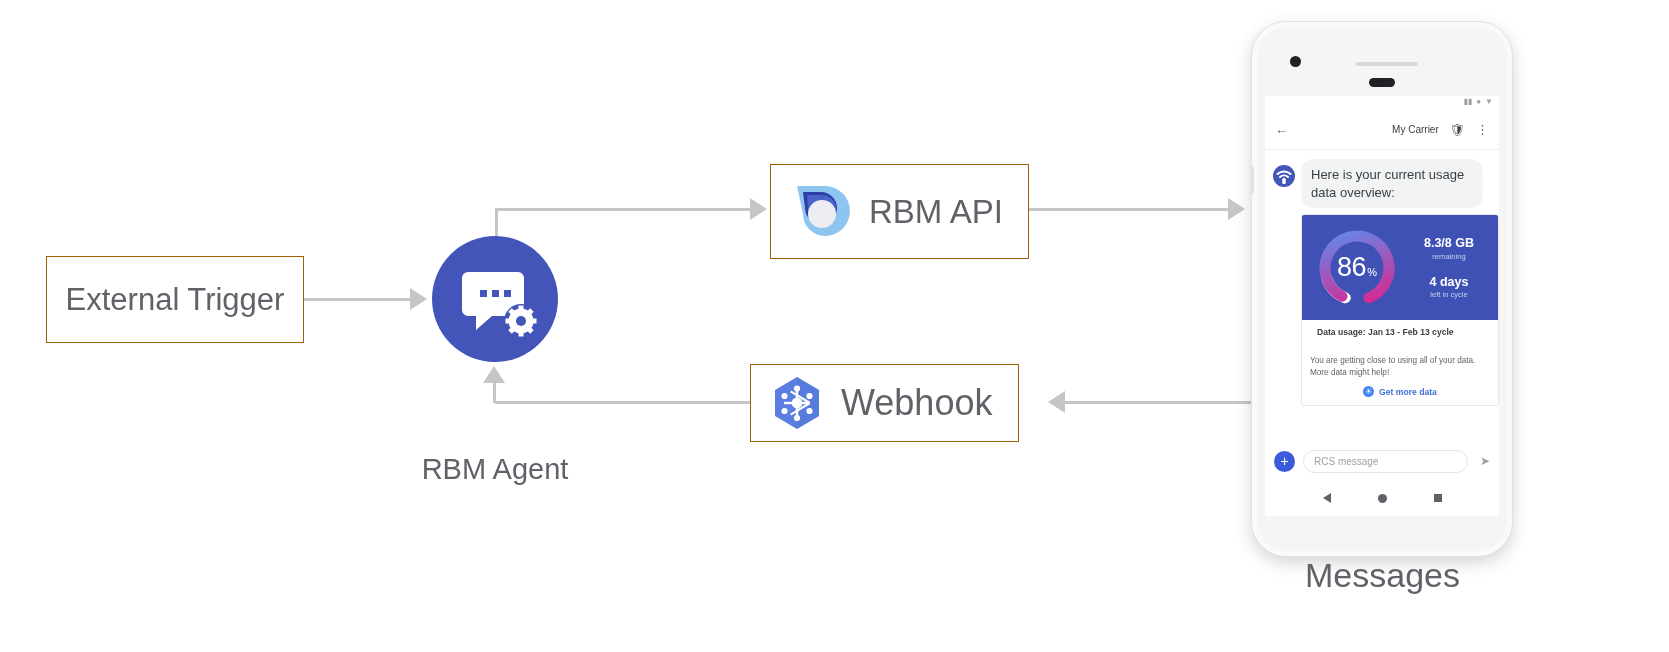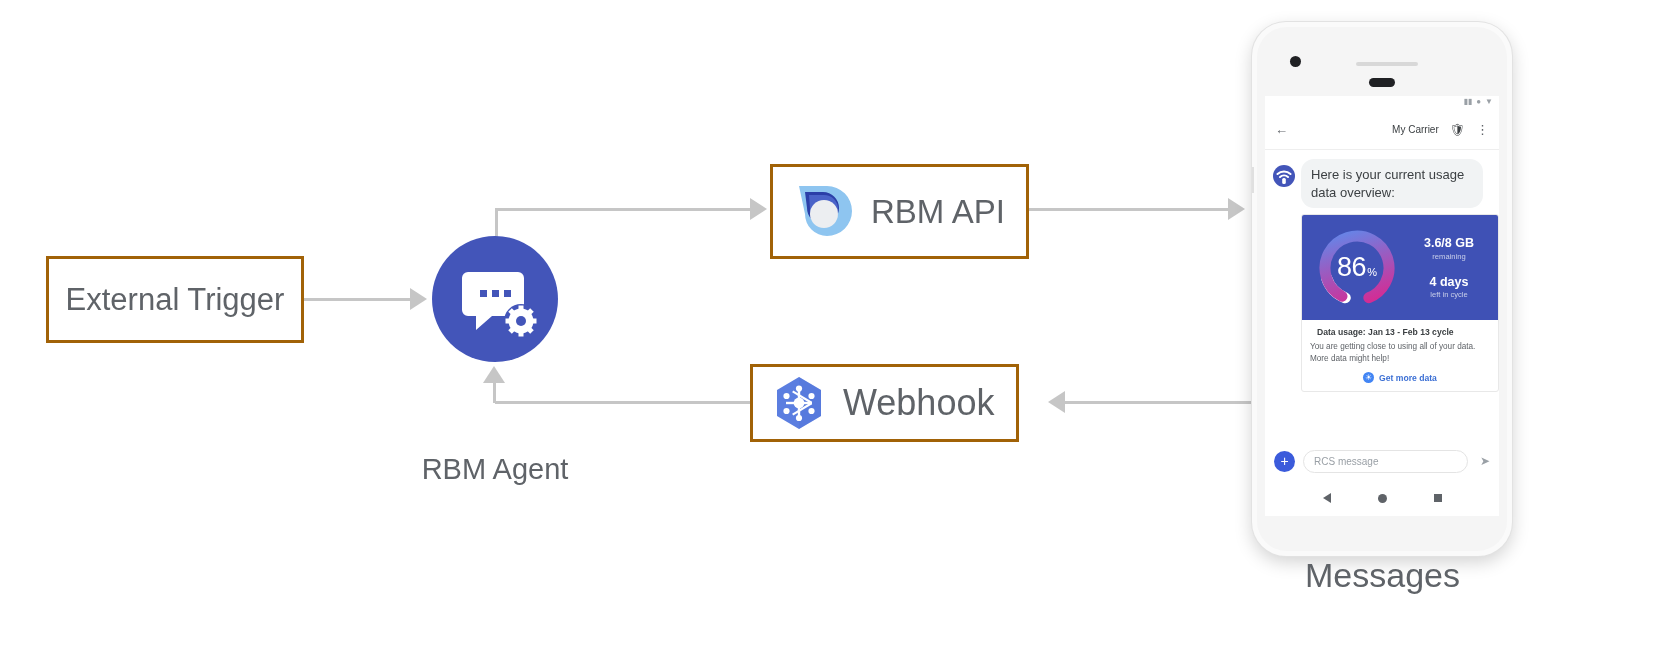--- a/index.html
+++ b/index.html
@@ -2,21 +2,21 @@
 <html><head>
 <meta charset="utf-8">
 <style>
   html,body{margin:0;padding:0;background:#ffffff;}
   body{width:1669px;height:652px;position:relative;overflow:hidden;
        font-family:"Liberation Sans","DejaVu Sans",sans-serif;}
 
   .stage{position:absolute;left:0;top:0;width:1669px;height:652px;}
 
   
-  .node-box{position:absolute;border:3px solid #a16207;background:#fff;
+  .node-box{position:absolute;border:1px solid #a16207;background:#fff;
             display:flex;align-items:center;box-sizing:border-box;}
   .node-label{font-weight:300;color:#5f6368;white-space:nowrap;}
 
   
   #ext-trigger{left:46px;top:256px;width:258px;height:87px;justify-content:center;}
   #ext-trigger .node-label{font-size:31px;color:#5f6368;}
 
   
   #rbm-api-box{left:770px;top:164px;width:259px;height:95px;padding-left:18px;gap:16px;}
   #rbm-api-box .node-label{font-size:33px;}
@@ -95,21 +95,21 @@
       display:flex;align-items:center;justify-content:center;color:#fff;}
   #gauge-num{font-size:27px;font-weight:300;letter-spacing:-.5px;}
   #gauge-pct{font-size:11px;font-weight:300;margin-left:1px;margin-top:8px;}
   #hero-stats{flex:1;text-align:center;color:#fff;}
   .stat-big{font-size:12.5px;font-weight:700;line-height:1.15;}
   .stat-small{font-size:7.6px;color:#c9cfe9;margin-top:1px;}
   .stat-gap{height:14px;}
 
   #card-body{padding:7px 8px 6px 8px;}
   #card-title{font-size:8.6px;font-weight:700;color:#3c4043;line-height:1.3;margin-left:7px;}
-  #card-desc{font-size:8.2px;color:#5f6368;line-height:1.4;margin-top:3px;}
+  #card-desc{font-size:8.2px;color:#5f6368;line-height:1.4;margin-top:17px;}
   #card-action{display:flex;align-items:center;justify-content:center;gap:5px;
       margin-top:8px;padding-bottom:2px;}
   #globe-icon{width:11px;height:11px;border-radius:50%;background:#4285f4;color:#fff;
       font-size:8px;display:flex;align-items:center;justify-content:center;}
   #card-action-label{font-size:8.6px;color:#3b6fd4;font-weight:600;}
 
   
   #composer{position:absolute;left:0;bottom:36px;width:234px;height:38px;
       display:flex;align-items:center;padding:0 9px;box-sizing:border-box;gap:8px;
       background:#fff;}
@@ -269,21 +269,21 @@
 
                 <circle cx="49" cy="46" r="32" fill="none" stroke="url(#gaugeGrad)" stroke-width="11" stroke-linecap="round" stroke-dasharray="173 28" stroke-dashoffset="0" transform="rotate(118 49 46)"></circle>
               </svg>
               <div id="gauge-value">
                 <span id="gauge-num">86</span>
                 <span id="gauge-pct">%</span>
               </div>
             </div>
 
             <div id="hero-stats">
-              <div class="stat-big">3.6/8 GB</div>
+              <div class="stat-big">8.3/8 GB</div>
               <div class="stat-small">remaining</div>
               <div class="stat-gap"></div>
               <div class="stat-big">4 days</div>
               <div class="stat-small">left in cycle</div>
             </div>
           </div>
 
           <div id="card-body">
             <div id="card-title">Data usage: Jan 13 - Feb 13 cycle</div>
             <div id="card-desc">You are getting close to using all of your data. More data might help!</div>

